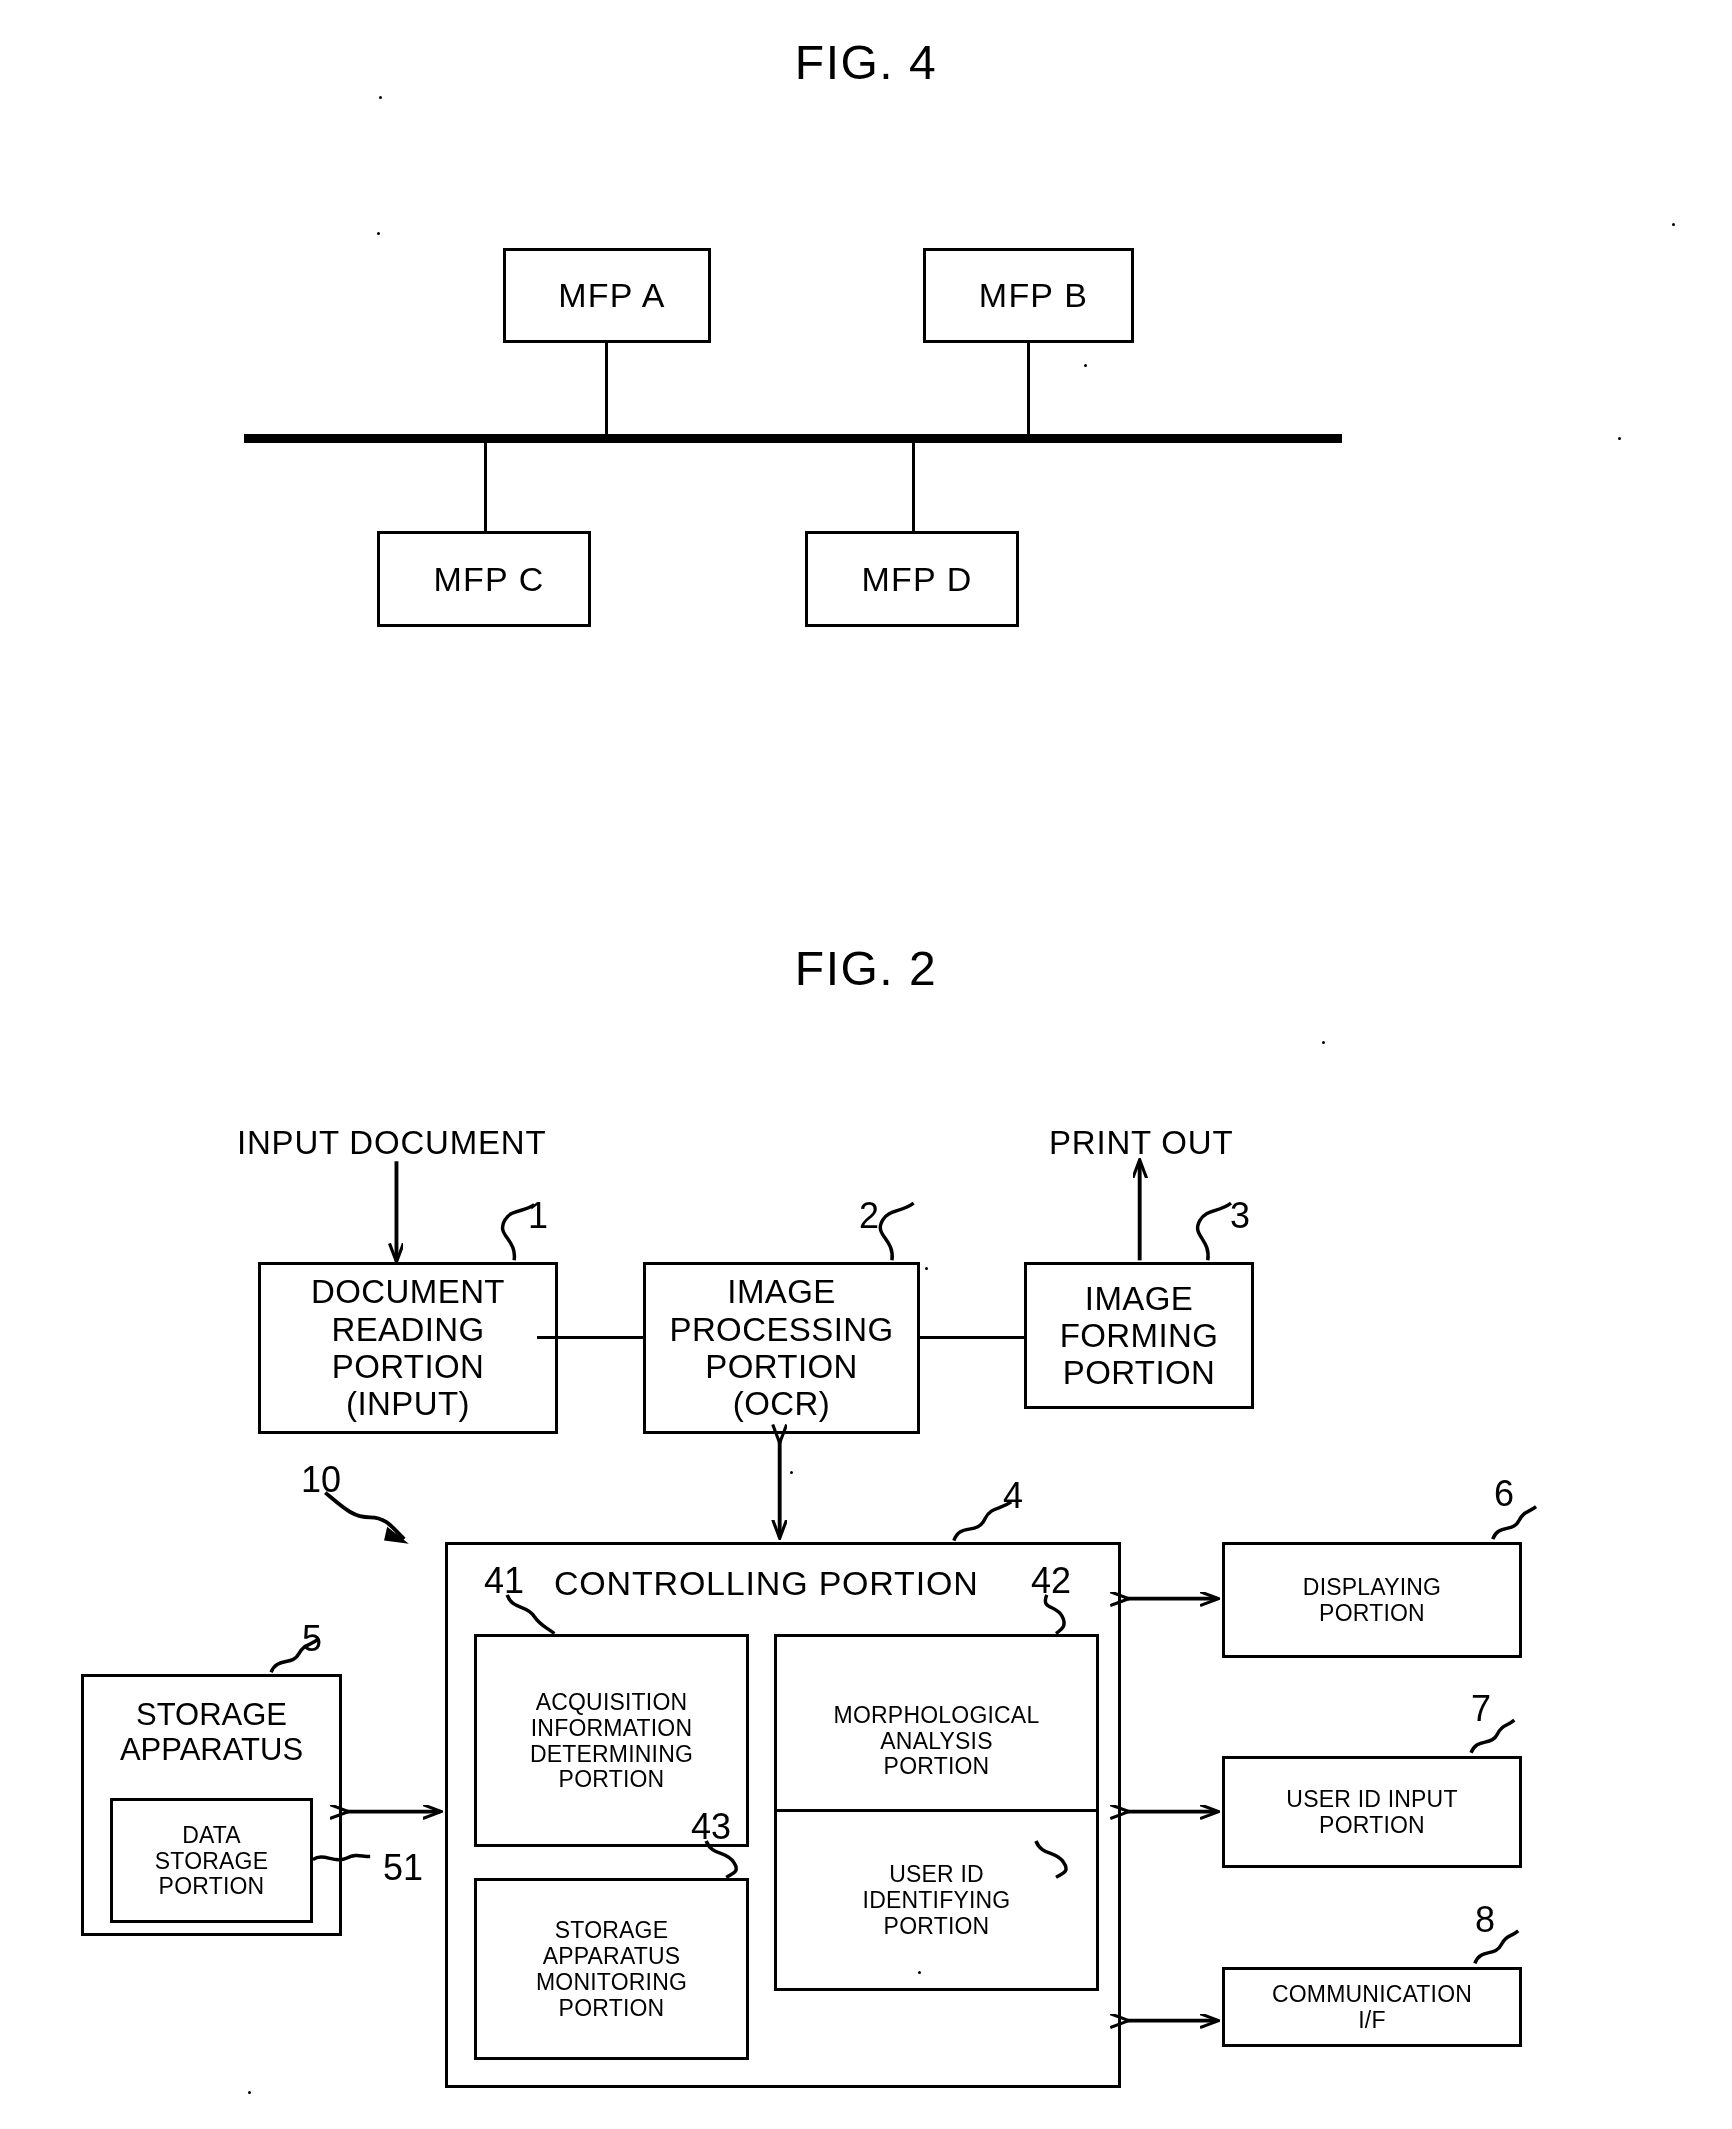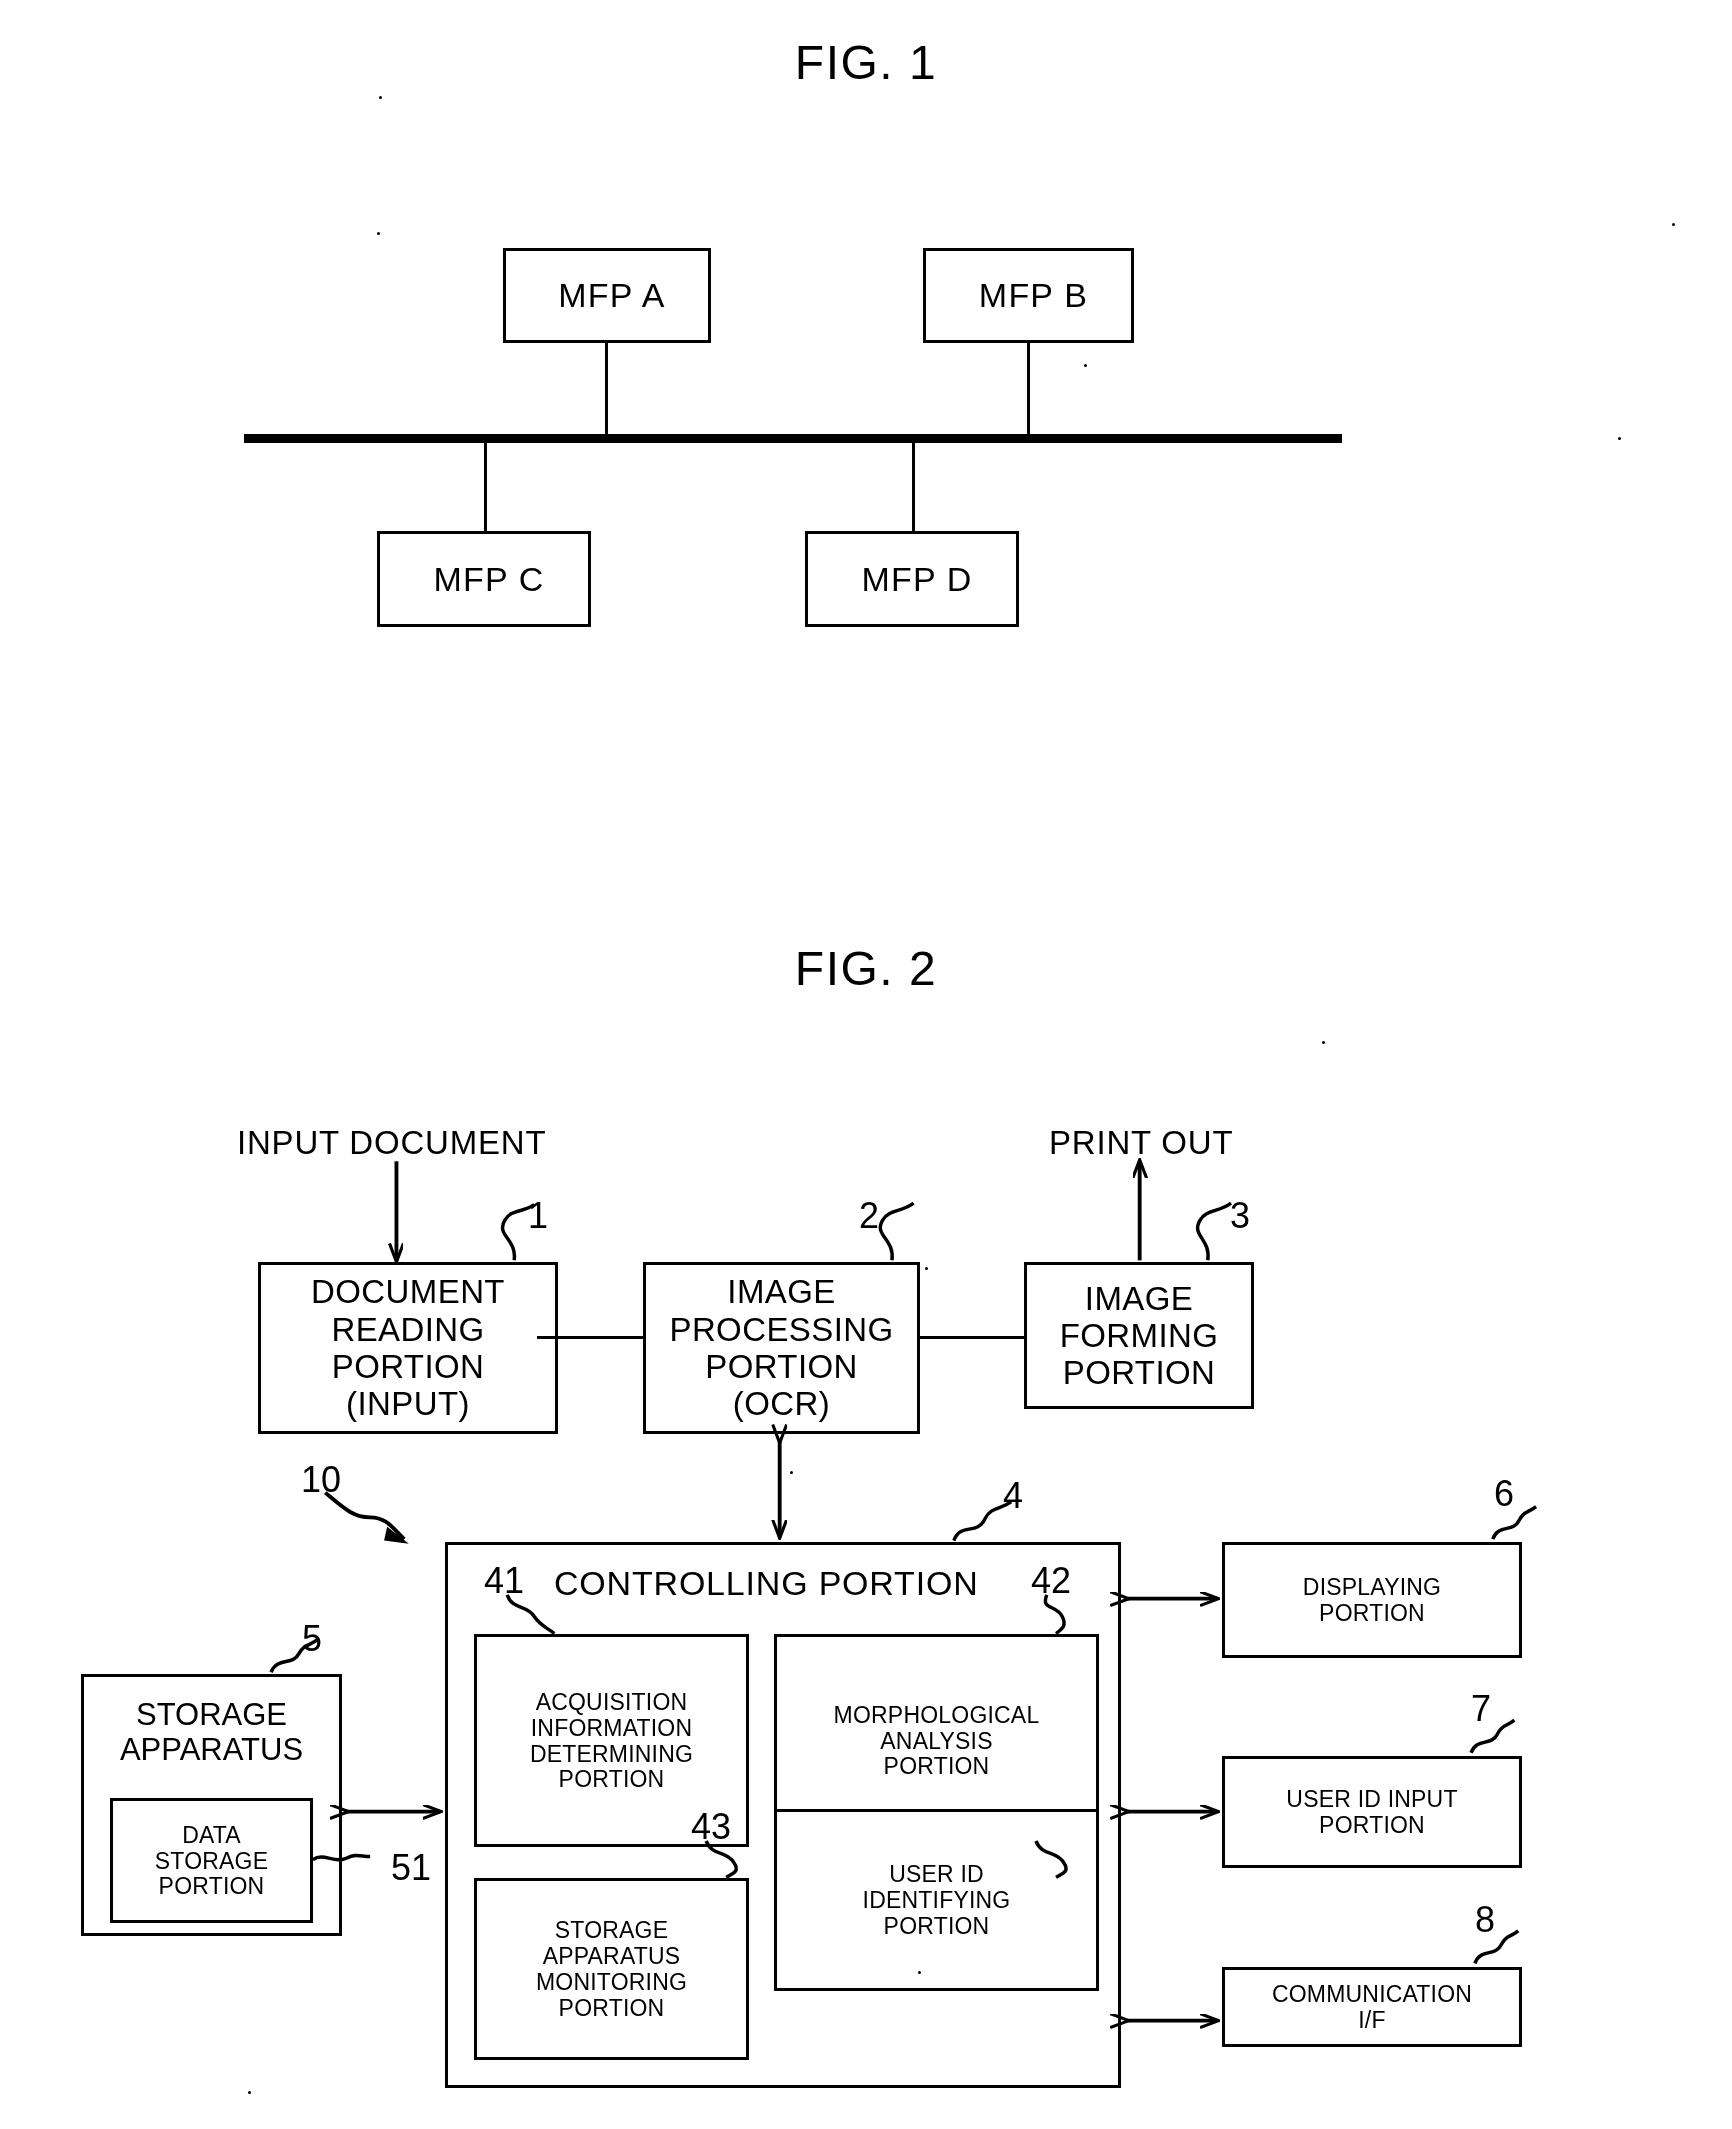--- a/index.html
+++ b/index.html
@@ -85,21 +85,21 @@
     letter-spacing: 0.8px;
     white-space: nowrap;
   }
   .speck { position:absolute; background:#000; width:3.1px; height:3.1px; border-radius:50%; }
 </style>
 </head>
 <body>
 
 <div id="page">
 
-  <div class="fig-title" style="left:0; top:35px; width:1732px;">FIG. 1</div>
+  <div class="fig-title" style="left:0; top:35px; width:1732px;">FIG. 4</div>
 
   <div class="box mfp" style="left:503px; top:248px; width:208px; height:95px;">
     <span class="lbl">MFP A</span>
   </div>
   <div class="line-v" style="left:605px; top:343px; height:94px;"></div>
 
   <div class="box mfp" style="left:923px; top:248px; width:211px; height:95px;">
     <span class="lbl">MFP B</span>
   </div>
   <div class="line-v" style="left:1027px; top:343px; height:94px;"></div>
@@ -195,21 +195,21 @@
   <div class="box" style="left:81px; top:1674px; width:261px; height:262px; display:block;"></div>
   <div style="position:absolute; left:81px; top:1697px; width:261px; text-align:center; font-size:31px; line-height:1.13; white-space:pre-line;">STORAGE
 APPARATUS</div>
   <div class="refnum" style="left:302px; top:1618px;">5</div>
 
   <div class="box blk-sm" style="left:110px; top:1798px; width:203px; height:125px;">
     <span class="lbl">DATA
 STORAGE
 PORTION</span>
   </div>
-  <div class="refnum" style="left:391px; top:1847px;">51</div>
+  <div class="refnum" style="left:383px; top:1847px;">51</div>
 
   <div class="box blk-sm" style="left:1222px; top:1542px; width:300px; height:116px;">
     <span class="lbl">DISPLAYING
 PORTION</span>
   </div>
   <div class="refnum" style="left:1494px; top:1473px;">6</div>
 
   <div class="box blk-sm" style="left:1222px; top:1756px; width:300px; height:112px;">
     <span class="lbl">USER ID INPUT
 PORTION</span>

